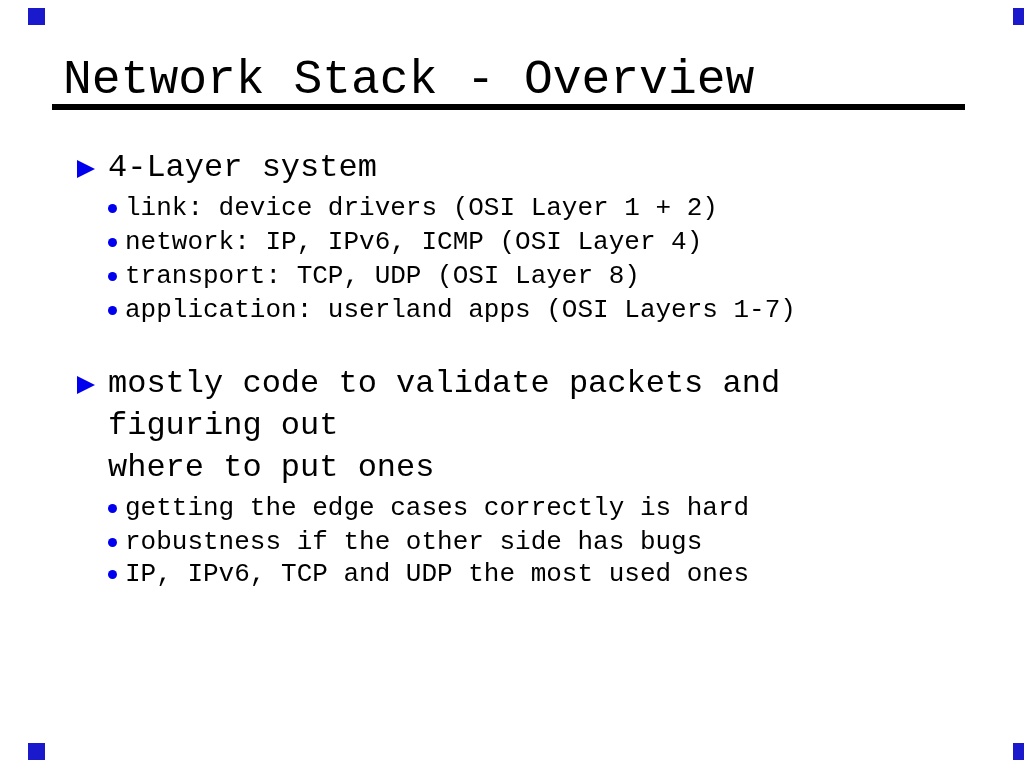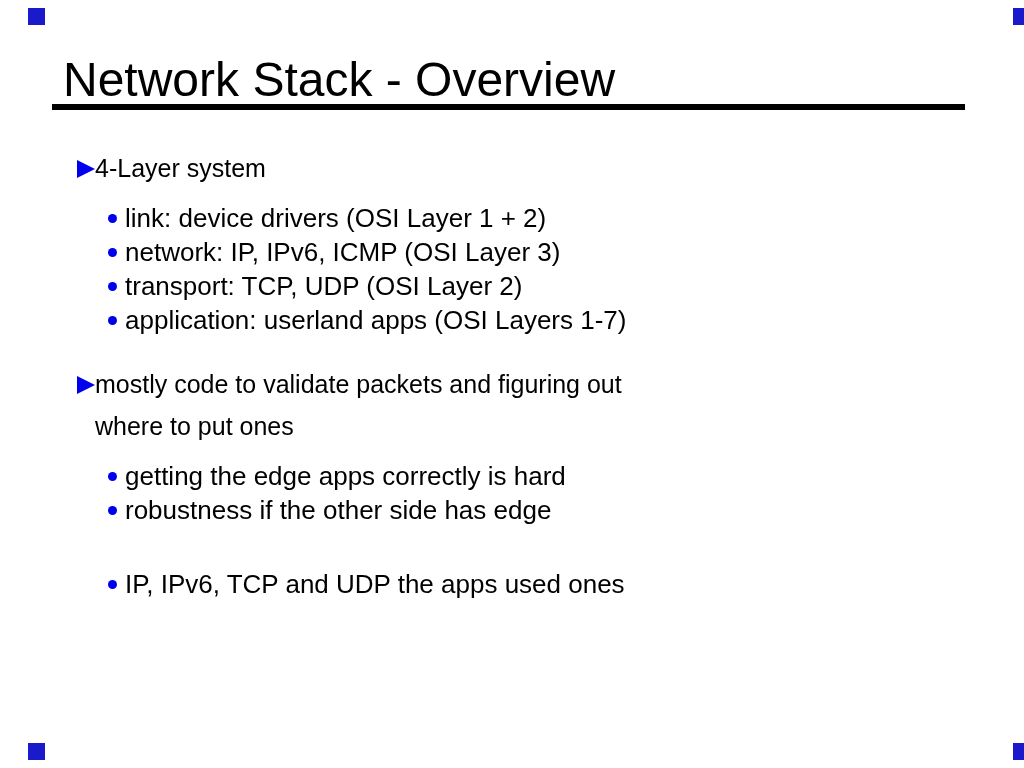--- a/index.html
+++ b/index.html
@@ -6,21 +6,21 @@
     margin: 0;
     padding: 0;
     background: #ffffff;
   }
   .slide {
     position: relative;
     width: 1024px;
     height: 768px;
     background: var(--bg, #ffffff);
     overflow: hidden;
-    font-family: Liberation Sans, sans-serif;
+    font-family: Liberation Mono, monospace;
     color: var(--text, #000000);
   }
   .corner {
     position: absolute;
     width: 17px;
     height: 17px;
     background: var(--marker, #1a1acc);
   }
   .corner.tl { left: 28px; top: 8px; }
   .corner.tr { right: 0px; top: 8px; width: 11px; }
@@ -63,29 +63,29 @@
   .tri {
     flex: 0 0 auto;
     width: 0;
     height: 0;
     margin-top: 13px;
     border-top: 9px solid transparent;
     border-bottom: 9px solid transparent;
     border-left: 18px solid var(--accent, #0000ee);
   }
   .l1text {
-    margin-left: 0;
-    font-size: 25px;
+    margin-left: 13px;
+    font-size: 32px;
     line-height: 42px;
     white-space: pre-line;
     max-width: 830px;
   }
 
   .subs {
-    margin-top: 12px;
+    margin-top: 2px;
     margin-left: 31px; 
   }
   .l2 {
     display: flex;
     align-items: flex-start;
   }
   .dot {
     flex: 0 0 auto;
     width: 9px;
     height: 9px;
@@ -118,53 +118,53 @@
       <span class="tri"></span>
       <span class="l1text">4-Layer system</span>
     </div>
     <div class="subs">
       <div class="l2">
         <span class="dot"></span>
         <span class="l2text">link: device drivers (OSI Layer 1 + 2)</span>
       </div>
       <div class="l2">
         <span class="dot"></span>
-        <span class="l2text">network: IP, IPv6, ICMP (OSI Layer 3)</span>
+        <span class="l2text">network: IP, IPv6, ICMP (OSI Layer 4)</span>
       </div>
       <div class="l2">
         <span class="dot"></span>
-        <span class="l2text">transport: TCP, UDP (OSI Layer 2)</span>
+        <span class="l2text">transport: TCP, UDP (OSI Layer 8)</span>
       </div>
       <div class="l2">
         <span class="dot"></span>
         <span class="l2text">application: userland apps (OSI Layers 1-7)</span>
       </div>
     </div>
   </div>
 
   <div class="group g2">
     <div class="l1">
       <span class="tri"></span>
       <span class="l1text">mostly code to validate packets and figuring out
 where to put ones</span>
     </div>
     <div class="subs">
       <div class="l2">
         <span class="dot"></span>
-        <span class="l2text">getting the edge apps correctly is hard</span>
+        <span class="l2text">getting the edge cases correctly is hard</span>
       </div>
       <div class="l2">
         <span class="dot"></span>
-        <span class="l2text">robustness if the other side has edge</span>
+        <span class="l2text">robustness if the other side has bugs</span>
       </div>
     </div>
   </div>
 
   <div class="group g3">
     <div class="subs">
       <div class="l2">
         <span class="dot"></span>
-        <span class="l2text">IP, IPv6, TCP and UDP the apps used ones</span>
+        <span class="l2text">IP, IPv6, TCP and UDP the most used ones</span>
       </div>
     </div>
   </div>
 
 </div>
 
 </body></html>

